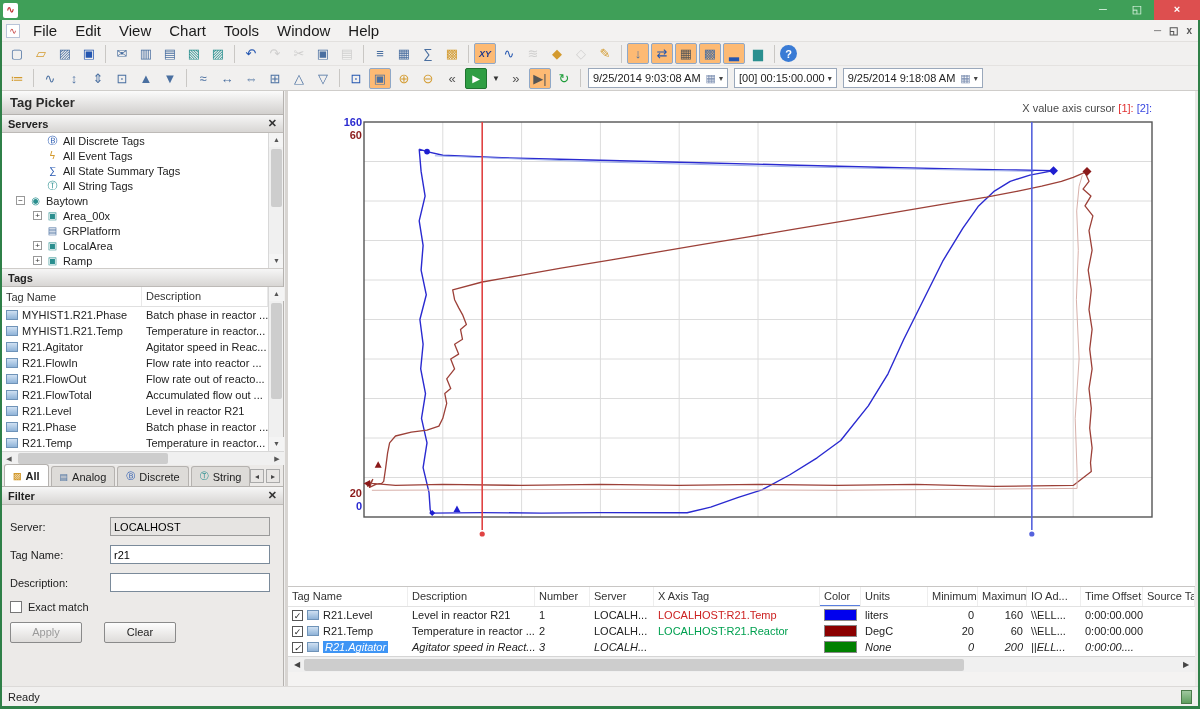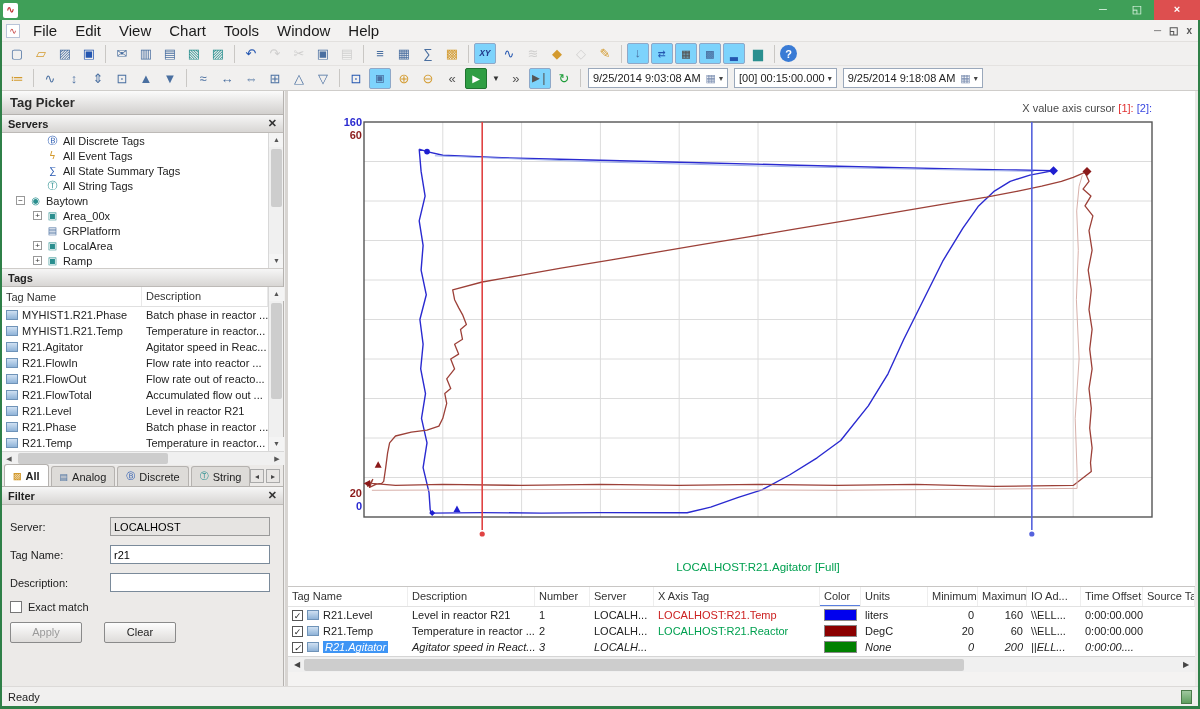--- a/index.html
+++ b/index.html
@@ -18,21 +18,21 @@
   .menubar { position:absolute; left:0; top:20px; width:1196px; height:22px; background:#f3f2f1; display:flex; align-items:center; border-bottom:1px solid #e2e0de; }
   .mdi-icon { width:14px; height:14px; margin:0 4px 0 4px; border:1px solid #b8c4d8; background:#fff; color:#c03030; font-size:9px; text-align:center; line-height:12px; }
   .menu-item { padding:3px 9px; color:#1a1a1a; font-size:15px; }
   .mdi-controls { position:absolute; right:6px; display:flex; gap:8px; color:#555; font-size:10px; font-weight:bold; }
 
   
   .tb { position:absolute; left:0; width:1196px; background:#f1f0ef; display:flex; align-items:center; padding-left:3px; }
   .tb1 { top:42px; height:24px; border-bottom:1px solid #e4e2e0; }
   .tb2 { top:66px; height:25px; border-bottom:1px solid #cfcdca; }
   .tbtn { min-width:22px; height:21px; margin:0 1px; display:flex; align-items:center; justify-content:center; font-size:13px; border:1px solid transparent; border-radius:2px; padding:0 2px; }
-  .tbtn.pressed { border-color:#8fa8c8; background:#7dd3fc;font-family:Liberation Mono, monospace; }
+  .tbtn.pressed { border-color:#8fa8c8; background:#fdba74; }
   .tbtn.disabled { opacity:.38; }
   .tbsep { width:1px; height:18px; background:#c9c7c4; margin:0 4px; }
   .g-steel{color:#4a6fa0;} .g-blue{color:#2456b0;} .g-yellow{color:#d39a2e;} .g-green{color:#1f9d3a;}
   .g-gray{color:#9a9a9a;} .g-dark{color:#555;} .g-teal{color:#2a8f8f;}
   .tbtn.xy { font-size:9px; font-weight:bold; font-style:italic; color:#223a8a; }
   .tbtn.play { background:#2f9e43; border-color:#1f7330; color:#fff; font-size:10px; width:20px; }
   .tbtn.drop { min-width:12px; font-size:8px; color:#333; }
   .tbtn.help { color:#fff; background:#3a7bd5; border-radius:50%; width:17px; min-width:17px; height:17px; font-size:11px; font-weight:bold; }
   .datefield { height:20px; border:1px solid #9aa8bb; background:#fff; display:flex; align-items:center; padding:0 4px; margin:0 3px; font-size:11px; white-space:nowrap; }
   .datefield .cal { color:#7a8db0; margin-left:5px; font-size:11px; }
@@ -456,21 +456,20 @@
           <line x1="667.83" y1="0" x2="667.83" y2="408" stroke="#5562dd" stroke-width="1.6"></line>
           <circle cx="667.83" cy="412" r="2.6" fill="#5562dd"></circle>
           <circle cx="63.04" cy="29.625" r="2.8" fill="#1f1fd0"></circle>
           <path d="M 689.5 44.13437499999998 L 694 48.63437499999998 L 689.5 53.13437499999998 L 685 48.63437499999998 Z" fill="#1f1fd0"></path>
           <path d="M 722.99 44.875 L 727.49 49.375 L 722.99 53.875 L 718.49 49.375 Z" fill="#8b1a1a"></path>
           <path d="M 14.184000000000001 339.1625 L 17.684 345.6625 L 10.684000000000001 345.6625 Z" fill="#8b1a1a"></path>
           <path d="M -0.34799999999999986 361.425 L 6.152 357.925 L 6.152 364.925 Z" fill="#8b1a1a"></path>
           <path d="M 92.98400000000001 383.6 L 96.48400000000001 390.1 L 89.48400000000001 390.1 Z" fill="#1f1fd0"></path>
           <path d="M 68.162 388.05 L 71.162 391.05 L 68.162 394.05 L 65.162 391.05 Z" fill="#1f1fd0"></path>
         </svg>
-      <div class="footer-label">LOCALHOST:R21.Agitator [Full]</div>
     </div>
     <div class="legend">
       <div class="lg-hdr" id="legend-header">
           <div>Tag Name</div>
           <div>Description</div>
           <div>Number</div>
           <div>Server</div>
           <div>X Axis Tag</div>
           <div class="sorted">Color</div>
           <div>Units</div>

